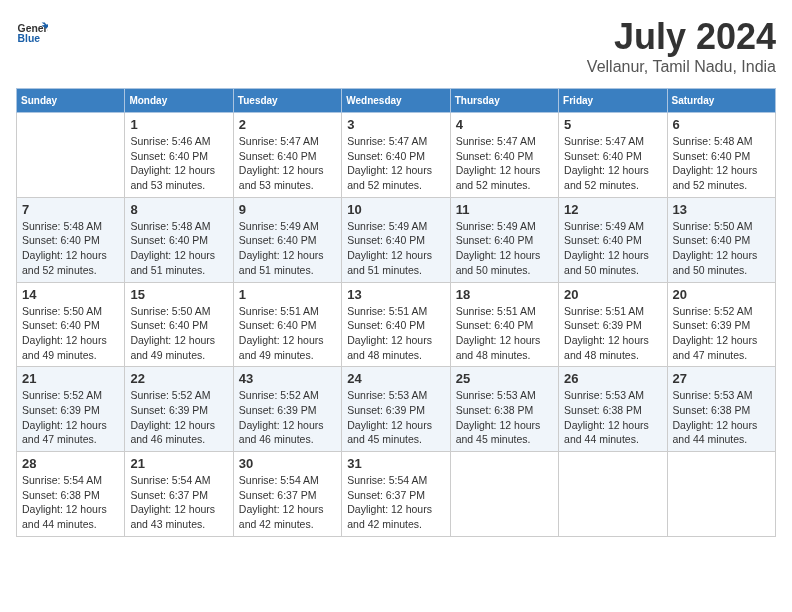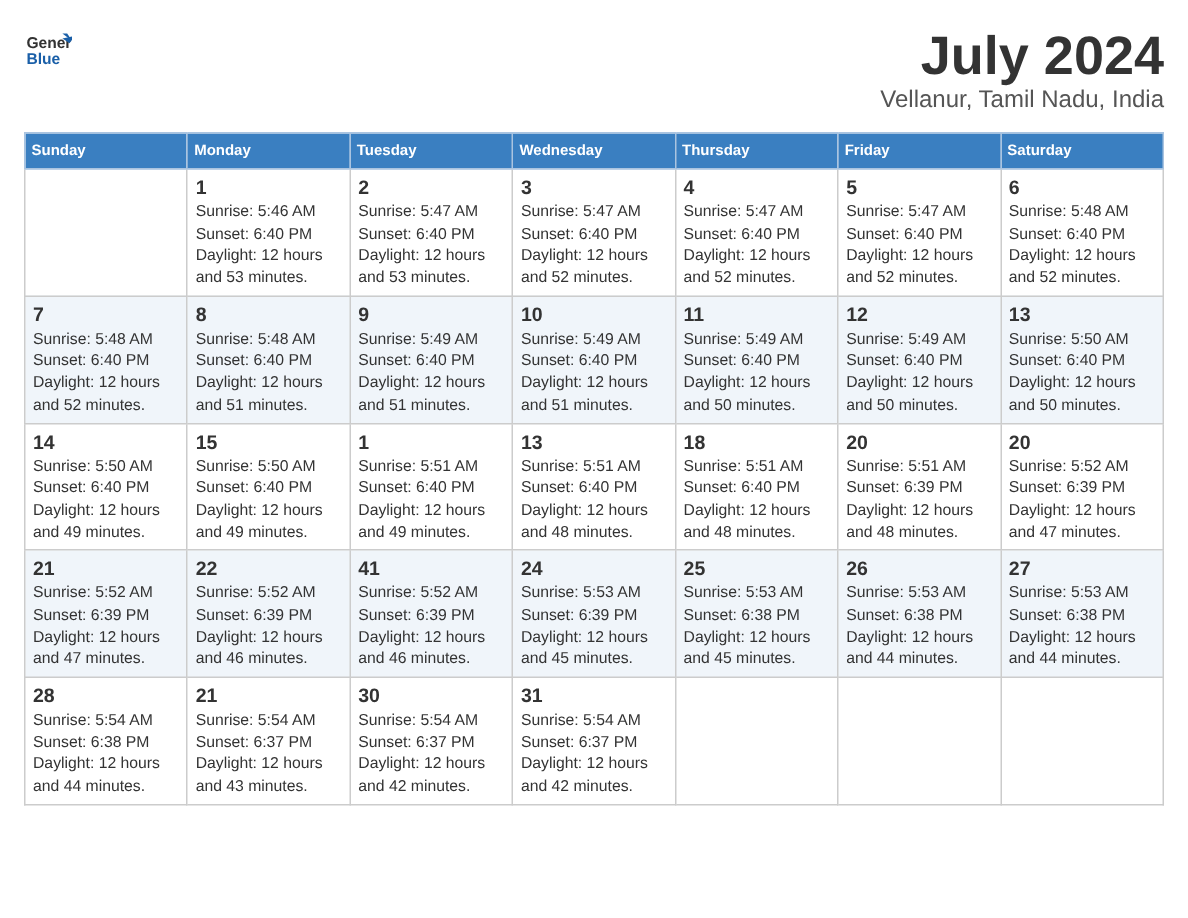--- a/index.html
+++ b/index.html
@@ -202,21 +202,21 @@
       <tr>
         <td>
           <div class="day-number">21</div>
           <div class="day-info">Sunrise: 5:52 AM<br>Sunset: 6:39 PM<br>Daylight: 12 hours and 47 minutes.</div>
         </td>
         <td>
           <div class="day-number">22</div>
           <div class="day-info">Sunrise: 5:52 AM<br>Sunset: 6:39 PM<br>Daylight: 12 hours and 46 minutes.</div>
         </td>
         <td>
-          <div class="day-number">41</div>
+          <div class="day-number">43</div>
           <div class="day-info">Sunrise: 5:52 AM<br>Sunset: 6:39 PM<br>Daylight: 12 hours and 46 minutes.</div>
         </td>
         <td>
           <div class="day-number">24</div>
           <div class="day-info">Sunrise: 5:53 AM<br>Sunset: 6:39 PM<br>Daylight: 12 hours and 45 minutes.</div>
         </td>
         <td>
           <div class="day-number">25</div>
           <div class="day-info">Sunrise: 5:53 AM<br>Sunset: 6:38 PM<br>Daylight: 12 hours and 45 minutes.</div>
         </td>

